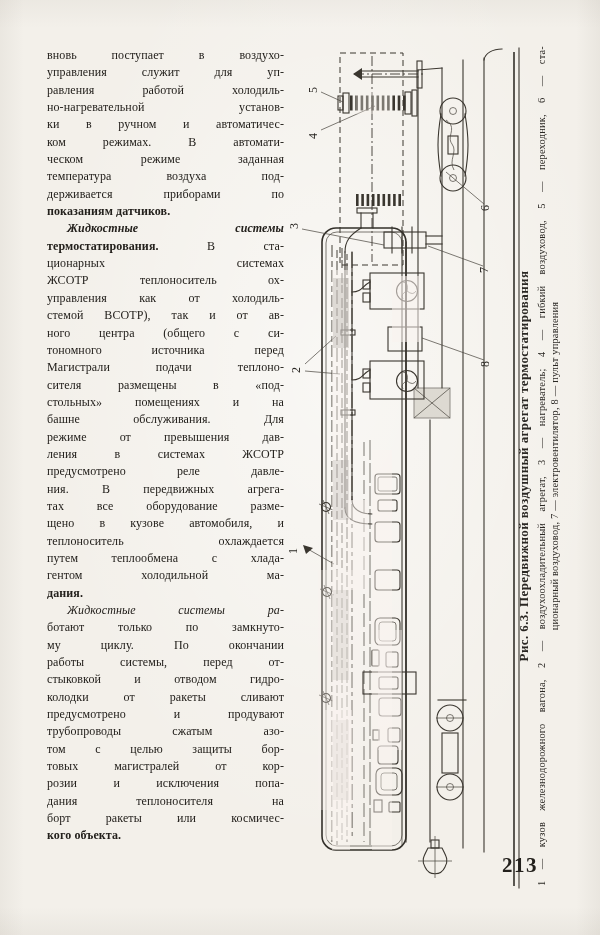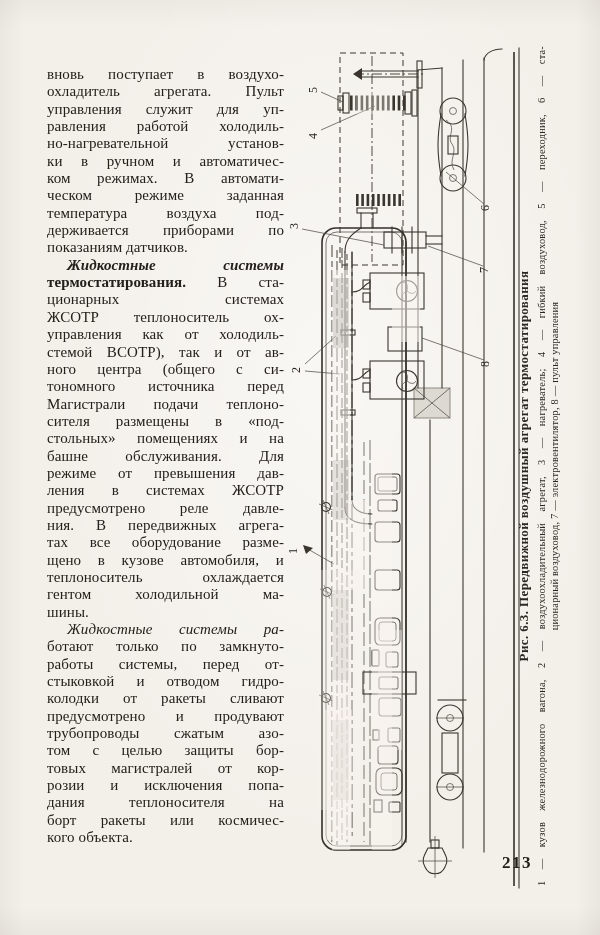--- a/index.html
+++ b/index.html
@@ -11,34 +11,33 @@
       radial-gradient(ellipse at 55% 40%, rgba(255,255,255,.5) 0%, rgba(255,255,255,0) 60%),
       linear-gradient(90deg, rgba(120,110,95,.07) 0%, rgba(120,110,95,0) 4%, rgba(120,110,95,0) 96%, rgba(120,110,95,.08) 100%),
       linear-gradient(180deg, rgba(120,110,95,.06) 0%, rgba(120,110,95,0) 3%, rgba(120,110,95,0) 97%, rgba(120,110,95,.07) 100%);
     overflow:hidden;
     font-family:"Liberation Serif", serif;
     color:#23201c;
   }
   
   .text-col{
     position:absolute;left:47px;top:47px;width:237px;
-    font-size:15px;line-height:17.35px;
+    font-size:12px;line-height:17.35px;
     color:#23201c;
-    margin-top:19px;
   }
   .para{margin:0;padding:0;}
   .tline{
     text-align:justify;
     -moz-text-align-last:justify;
     text-align-last:justify;
     height:17.35px;overflow:hidden;white-space:nowrap;
     white-space:normal;
     letter-spacing:.1px;
   }
-  .tline.last{text-align-last:left;}
+  .tline.last{text-align-last:left;font-weight:bold;}
   .tline.ind{text-indent:20px;font-style:italic;}
   .bold{font-weight:bold;}
   
   .fig{position:absolute;left:288px;top:30px;width:237px;height:880px;}
   .fig-line{stroke:#3a362f;stroke-width:1.1;fill:none;stroke-linecap:square;}
   .fig-thin{stroke:#4a463f;stroke-width:.8;fill:none;opacity:.9;}
   .fig-bold{stroke:#33302a;stroke-width:1.6;fill:none;}
   .fig-dash{stroke:#3a362f;stroke-width:1;fill:none;stroke-dasharray:6 4;}
   .fig-cdash{stroke:#3a362f;stroke-width:.9;fill:none;stroke-dasharray:10 3 2 3;}
   .corrug{stroke:#3a362f;fill:none;stroke-dasharray:2.6 2.7;}
@@ -54,32 +53,31 @@
   .caption-title{
     font-size:13px;font-weight:bold;text-align:center;
     letter-spacing:.4px;margin-bottom:4px;
   }
   .caption-legend{font-size:10.4px;line-height:12.6px;letter-spacing:.2px;}
   .cap-line1{text-align:justify;text-align-last:justify;}
   .cap-line2{text-align:center;}
   
   .page-num{
     position:absolute;left:502px;top:853px;
-    font-size:17px;font-weight:bold;letter-spacing:1.5px;
+    font-size:21px;font-weight:bold;letter-spacing:1.5px;
   }
 </style>
 </head>
 <body>
 
 <div class="page">
 
   <div class="text-col">
       <div class="para">
         <div class="tline"><span>вновь поступает в воздухо-</span></div>
-        <div class="tline"><span>охладитель агрегата. Пульт</span></div>
         <div class="tline"><span>управления служит для уп-</span></div>
         <div class="tline"><span>равления работой холодиль-</span></div>
         <div class="tline"><span>но-нагревательной установ-</span></div>
         <div class="tline"><span>ки в ручном и автоматичес-</span></div>
         <div class="tline"><span>ком режимах. В автомати-</span></div>
         <div class="tline"><span>ческом режиме заданная</span></div>
         <div class="tline"><span>температура воздуха под-</span></div>
         <div class="tline"><span>держивается приборами по</span></div>
         <div class="tline last"><span>показаниям датчиков.</span></div>
       </div>
@@ -96,26 +94,28 @@
         <div class="tline"><span>сителя размещены в «под-</span></div>
         <div class="tline"><span>стольных» помещениях и на</span></div>
         <div class="tline"><span>башне обслуживания. Для</span></div>
         <div class="tline"><span>режиме от превышения дав-</span></div>
         <div class="tline"><span>ления в системах ЖСОТР</span></div>
         <div class="tline"><span>предусмотрено реле давле-</span></div>
         <div class="tline"><span>ния. В передвижных агрега-</span></div>
         <div class="tline"><span>тах все оборудование разме-</span></div>
         <div class="tline"><span>щено в кузове автомобиля, и</span></div>
         <div class="tline"><span>теплоноситель охлаждается</span></div>
+        <div class="tline"><span>путем теплообмена с хлада-</span></div>
         <div class="tline"><span>гентом холодильной ма-</span></div>
-        <div class="tline last"><span>шины.</span></div>
+        <div class="tline last"><span>дания.</span></div>
       </div>
       <div class="para">
         <div class="tline ind"><span>Жидкостные системы ра-</span></div>
         <div class="tline"><span>ботают только по замкнуто-</span></div>
+        <div class="tline"><span>му циклу. По окончании</span></div>
         <div class="tline"><span>работы системы, перед от-</span></div>
         <div class="tline"><span>стыковкой и отводом гидро-</span></div>
         <div class="tline"><span>колодки от ракеты сливают</span></div>
         <div class="tline"><span>предусмотрено и продувают</span></div>
         <div class="tline"><span>трубопроводы сжатым азо-</span></div>
         <div class="tline"><span>том с целью защиты бор-</span></div>
         <div class="tline"><span>товых магистралей от кор-</span></div>
         <div class="tline"><span>розии и исключения попа-</span></div>
         <div class="tline"><span>дания теплоносителя на</span></div>
         <div class="tline"><span>борт ракеты или космичес-</span></div>

